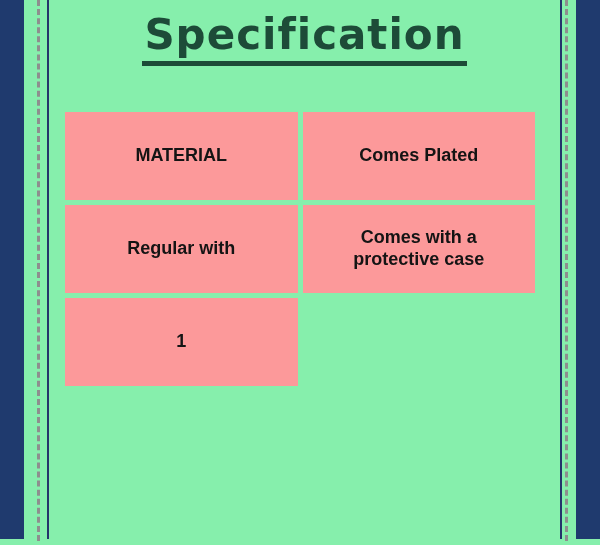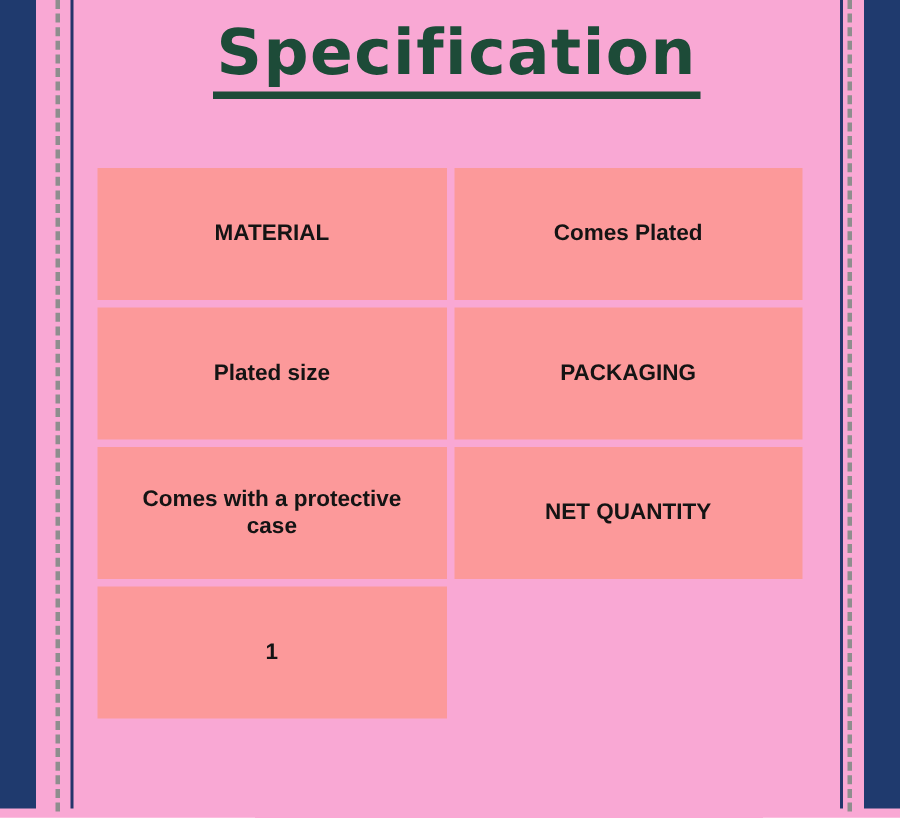--- a/index.html
+++ b/index.html
@@ -5,21 +5,21 @@
   html, body { margin: 0; padding: 0; }
   body {
     width: 600px; height: 545px;
     background: #ffffff;
     font-family: "Liberation Sans", sans-serif;
     overflow: hidden;
   }
   .card {
     position: relative;
     width: 600px; height: 545px;
-    background: #f9a8d4;
+    background: #86efac;
   }
   
   .bar {
     position: absolute; top: 0; height: 539px; width: 24px;
     background: #1f3a6e;
   }
   .bar.left  { left: 0; }
   .bar.right { left: 576px; }
   .dashes {
     position: absolute; top: 0; height: 541px; width: 0;
@@ -60,21 +60,21 @@
     gap: 5px;
   }
   .cell {
     background: #fc999a;
     display: flex;
     align-items: center;
     justify-content: center;
     text-align: center;
     color: #141414;
     font-weight: bold;
-    font-size: 15px;
+    font-size: 18px;
     padding: 4px 24px;
     box-sizing: border-box;
     line-height: 1.2;
   }
 </style>
 </head>
 <body>
 
 <div class="card">
 
@@ -86,22 +86,20 @@
   <div class="bar right"></div>
 
   <div class="title-wrap">
     <span class="title">Specification</span>
   </div>
 
   <div class="spec-table">
     <div class="cell">MATERIAL</div>
     <div class="cell">Comes Plated</div>
 
-    <div class="cell">Plated size</div>
+    <div class="cell">Regular with</div>
 
-    <div class="cell">PACKAGING</div>
     <div class="cell">Comes with a protective case</div>
 
-    <div class="cell">NET QUANTITY</div>
     <div class="cell">1</div>
   </div>
 
 </div>
 
 </body></html>

